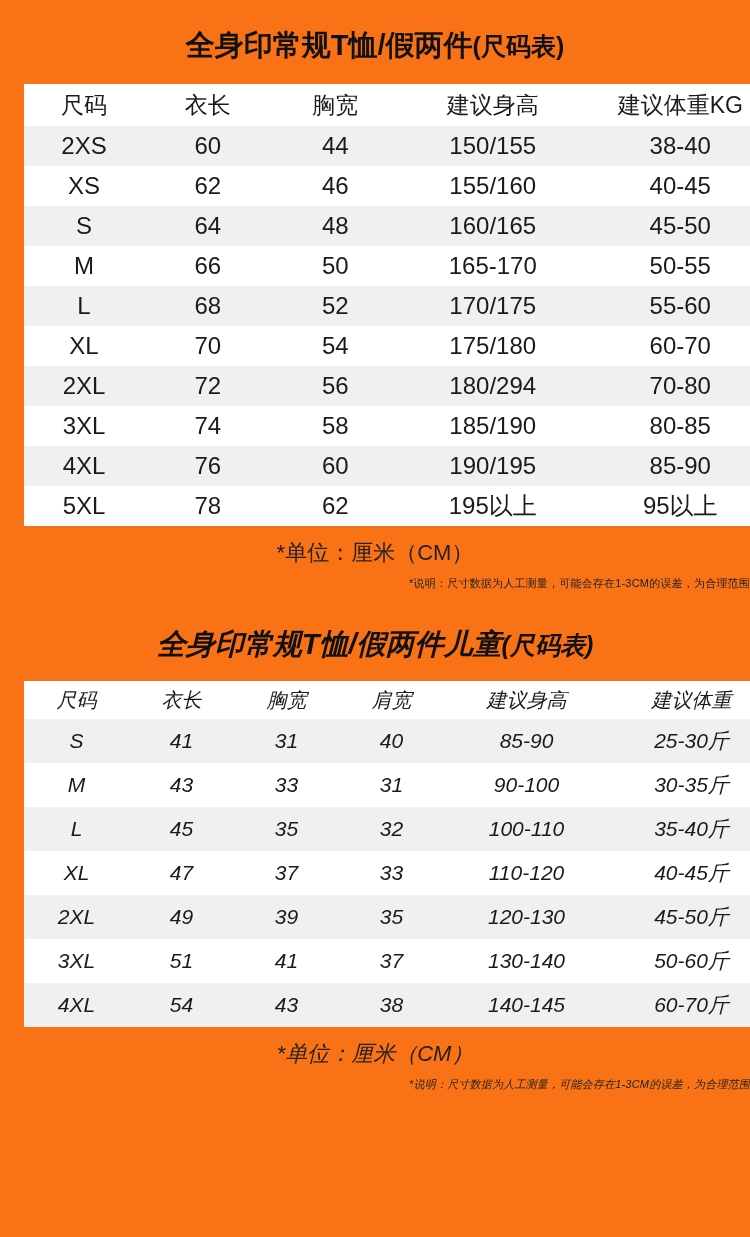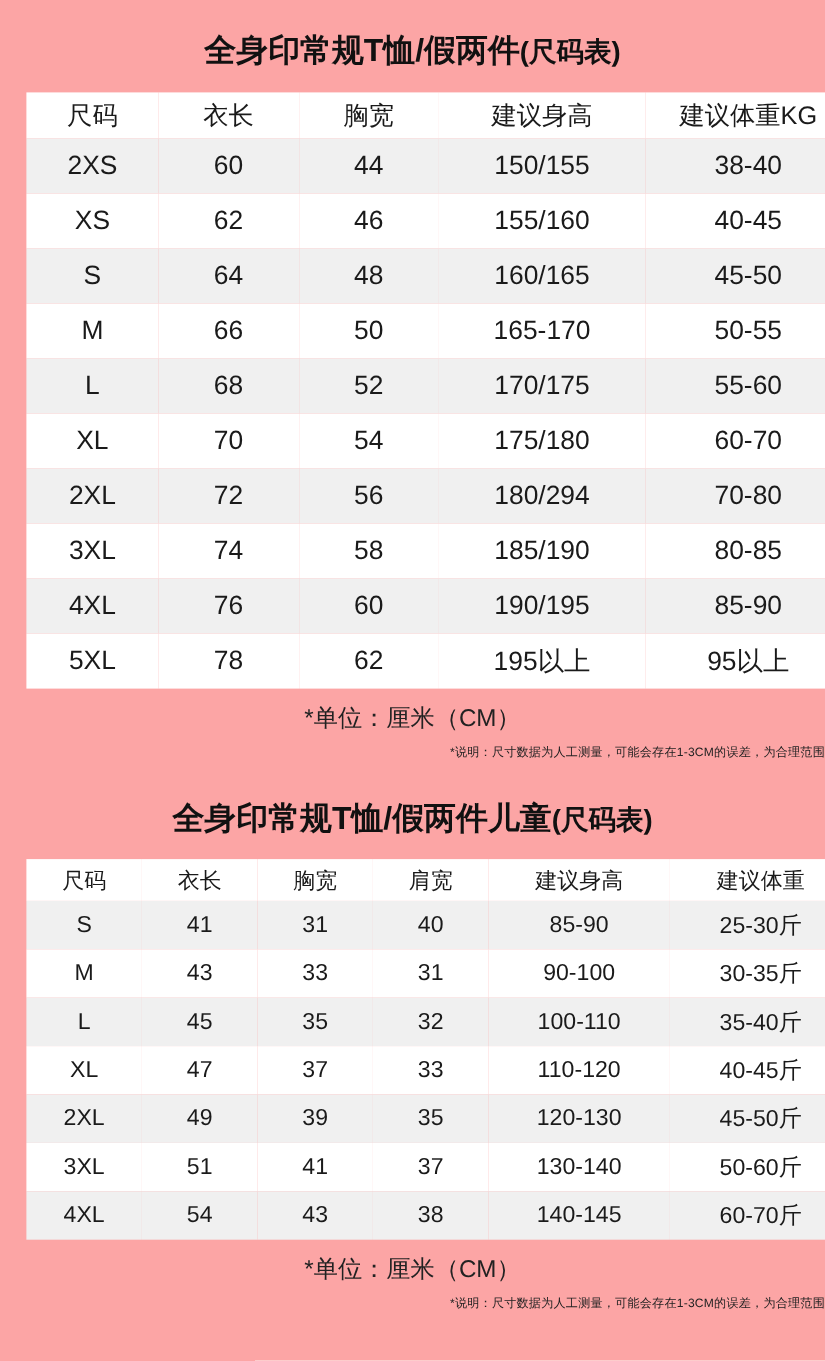--- a/index.html
+++ b/index.html
@@ -12,21 +12,21 @@
     height: 1237px;
     font-family: "Liberation Sans", sans-serif;
     color: #1a1a1a;
     -webkit-font-smoothing: antialiased;
   }
   .page {
     width: 750px;
     height: 1237px;
     position: relative;
     overflow: hidden;
-    background: #fca5a5;
+    background: #f97316;
   }
 
   .section {
     width: 100%;
   }
 
   .section-title {
     text-align: center;
     font-weight: bold;
     font-size: 29px;
@@ -64,21 +64,21 @@
 
   
   #table-adult th {
     font-size: 23px;
     height: 42px;
     padding: 0;
     background: #ffffff;
   }
   #table-adult td {
     font-size: 24px;
-    height: 50px;
+    height: 40px;
     padding: 0;
   }
   #table-adult tbody tr:nth-child(odd) td {
     background: #f0f0f0;
   }
   #table-adult tbody tr:nth-child(even) td {
     background: #ffffff;
   }
 
   
@@ -111,20 +111,21 @@
     text-align: right;
     font-size: 11px;
     color: #222222;
     font-family: "Liberation Sans", sans-serif;
     padding-top: 8px;
     letter-spacing: 0.2px;
   }
 
   #section-kids {
     margin-top: 6px;
+    font-style: italic;
   }
 </style>
 </head>
 <body>
 
 <div class="page">
 
   <div class="section" id="section-adult">
     <div class="section-title">
       <span>全身印常规T恤/假两件</span><span class="paren">(尺码表)</span>

